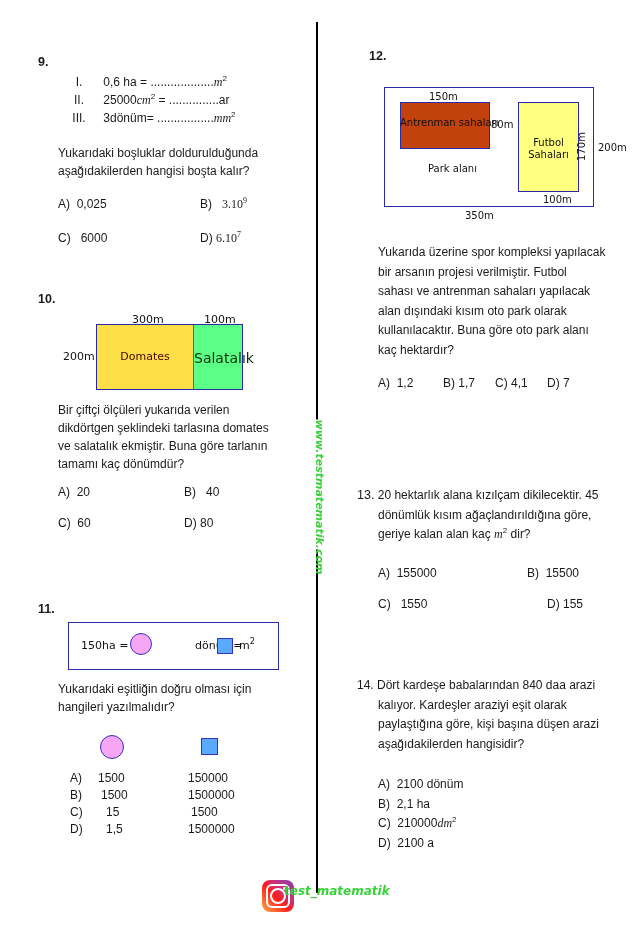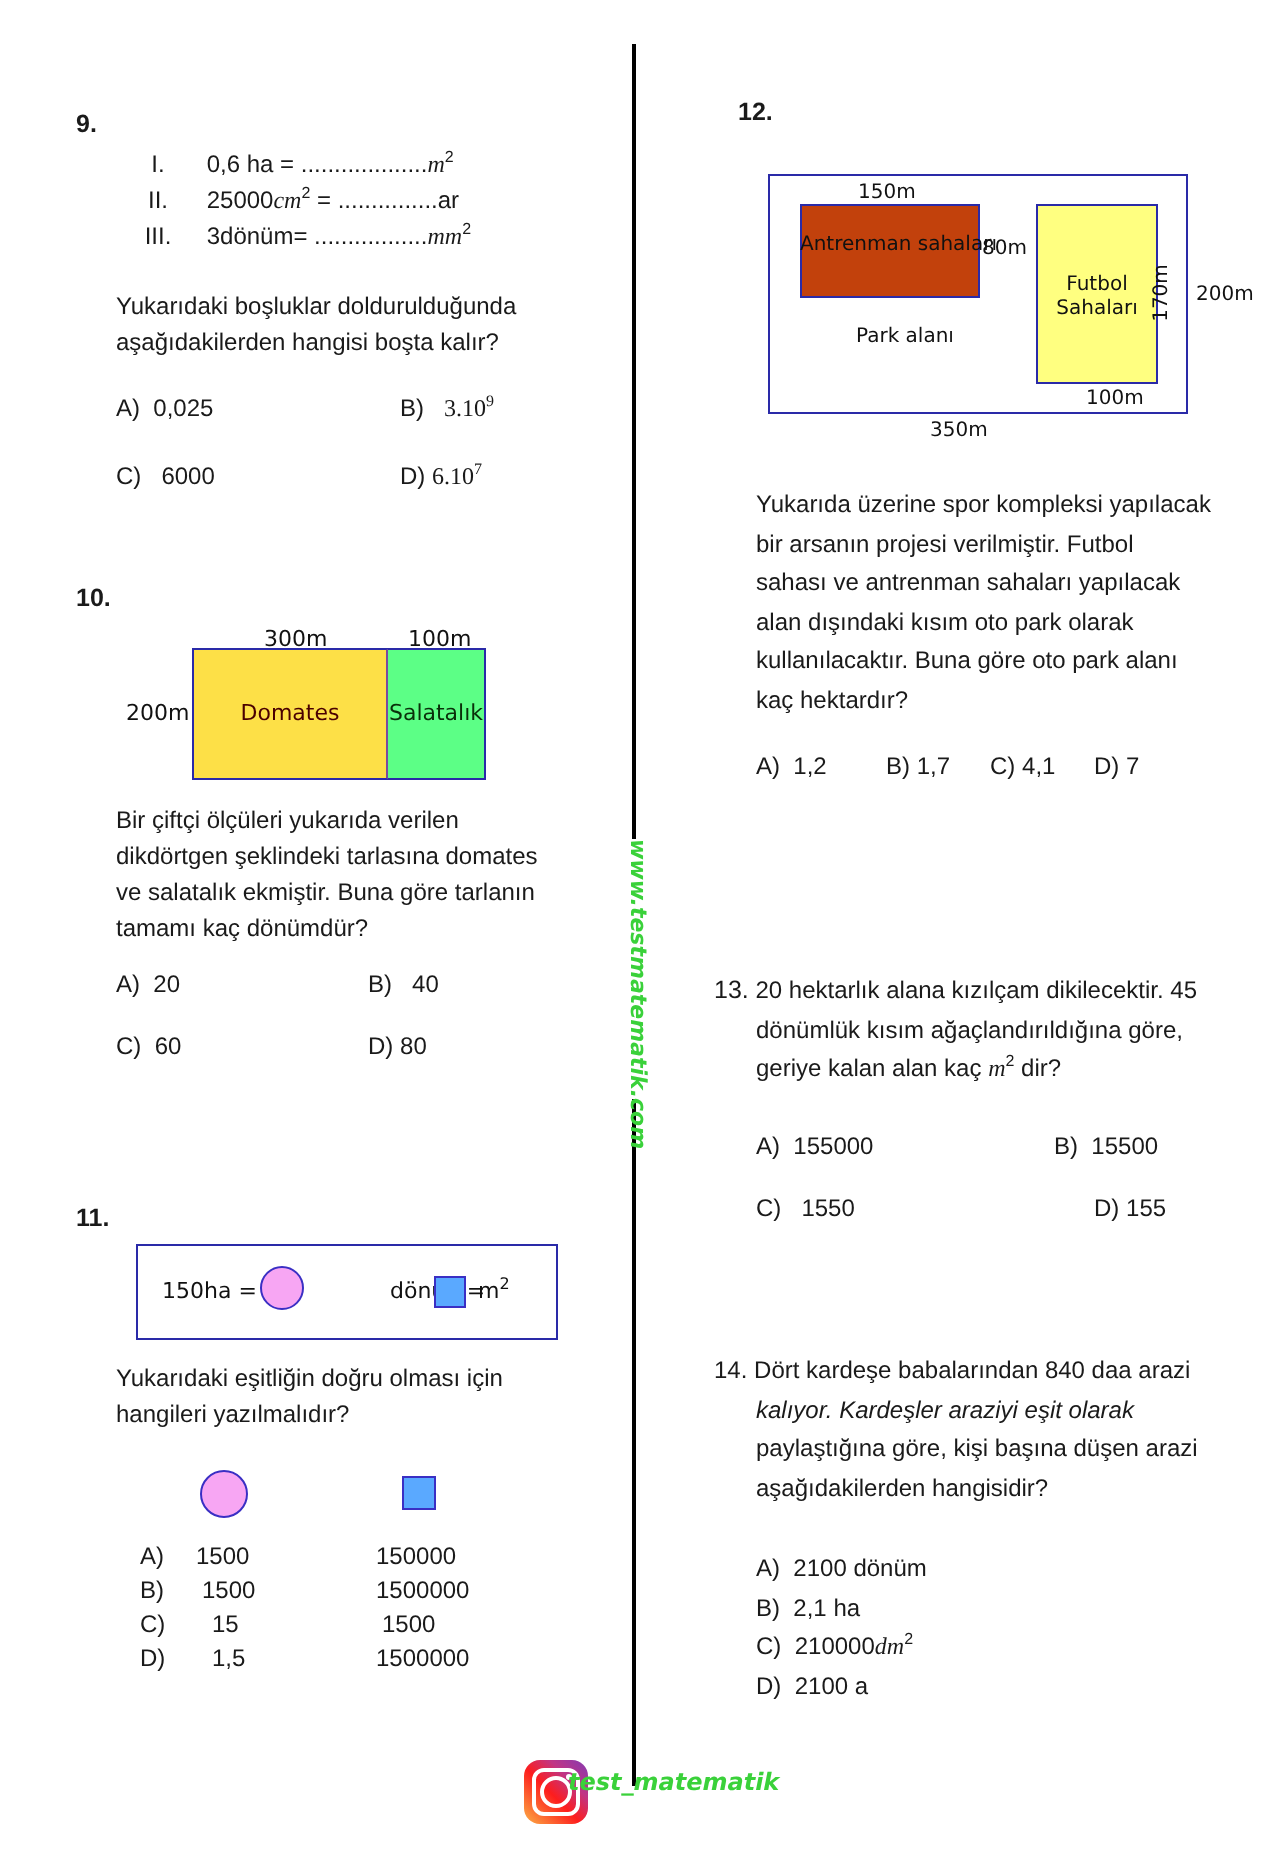--- a/index.html
+++ b/index.html
@@ -60,21 +60,21 @@
 <div>
   <div class="abs qnum" style="left:38px;top:292px;">10.</div>
   <div>
     <div class="lbl" style="left:132px;top:313px;font-size:11px;">300m</div>
     <div class="lbl" style="left:204px;top:313px;font-size:11px;">100m</div>
     <div class="lbl" style="left:63px;top:350px;font-size:11px;">200m</div>
     <div class="box" style="left:96px;top:324px;width:99px;height:66px;background:#fde047;border:1.5px solid #2a2aa8;border-right:2px solid #7a4aa0;">
       <div class="lbl" style="left:0;right:0;top:25px;text-align:center;font-size:11px;color:#4a0000;">Domates</div>
     </div>
     <div class="box" style="left:194px;top:324px;width:49px;height:66px;background:#5cff86;border:1.5px solid #2a2aa8;border-left:none;">
-      <div class="lbl" style="left:0;right:0;top:25px;text-align:center;font-size:11px;color:#0a300a;">Salatalık</div>
+      <div class="lbl" style="left:0;right:0;top:25px;text-align:center;font-size:14px;color:#0a300a;">Salatalık</div>
     </div>
   </div>
   <div class="abs txt" style="left:58px;top:401px;">
     <div>Bir çiftçi ölçüleri yukarıda verilen</div>
     <div>dikdörtgen şeklindeki tarlasına domates</div>
     <div>ve salatalık ekmiştir. Buna göre tarlanın</div>
     <div>tamamı kaç dönümdür?</div>
   </div>
   <div class="abs opt" style="left:58px;top:485px;"><span>A)</span>&nbsp; <span>20</span></div>
   <div class="abs opt" style="left:184px;top:485px;"><span>B)</span>&nbsp;&nbsp; <span>40</span></div>
@@ -148,21 +148,21 @@
   </div>
   <div class="abs opt" style="left:378px;top:566px;"><span>A)</span>&nbsp; <span>155000</span></div>
   <div class="abs opt" style="left:527px;top:566px;"><span>B)</span>&nbsp; <span>15500</span></div>
   <div class="abs opt" style="left:378px;top:597px;"><span>C)</span>&nbsp;&nbsp; <span>1550</span></div>
   <div class="abs opt" style="left:527px;top:597px;margin-left:20px;"><span>D)</span> <span>155</span></div>
 </div>
 
 <div>
   <div class="abs txt" style="left:357px;top:676px;line-height:19.5px;">
     <div><span>14.</span> <span>Dört kardeşe babalarından 840 daa arazi</span></div>
-    <div style="padding-left:21px;font-style:italic;">kalıyor. Kardeşler araziyi eşit olarak</div>
+    <div style="padding-left:21px;">kalıyor. Kardeşler araziyi eşit olarak</div>
     <div style="padding-left:21px;">paylaştığına göre, kişi başına düşen arazi</div>
     <div style="padding-left:21px;">aşağıdakilerden hangisidir?</div>
   </div>
   <div class="abs opt" style="left:378px;top:775px;line-height:19.5px;">
     <div><span>A)</span>&nbsp; <span>2100 dönüm</span></div>
     <div><span>B)</span>&nbsp; <span>2,1 ha</span></div>
     <div><span>C)</span>&nbsp; <span>210000</span><span class="math">dm</span><sup>2</sup></div>
     <div><span>D)</span>&nbsp; <span>2100 a</span></div>
   </div>
 </div>

